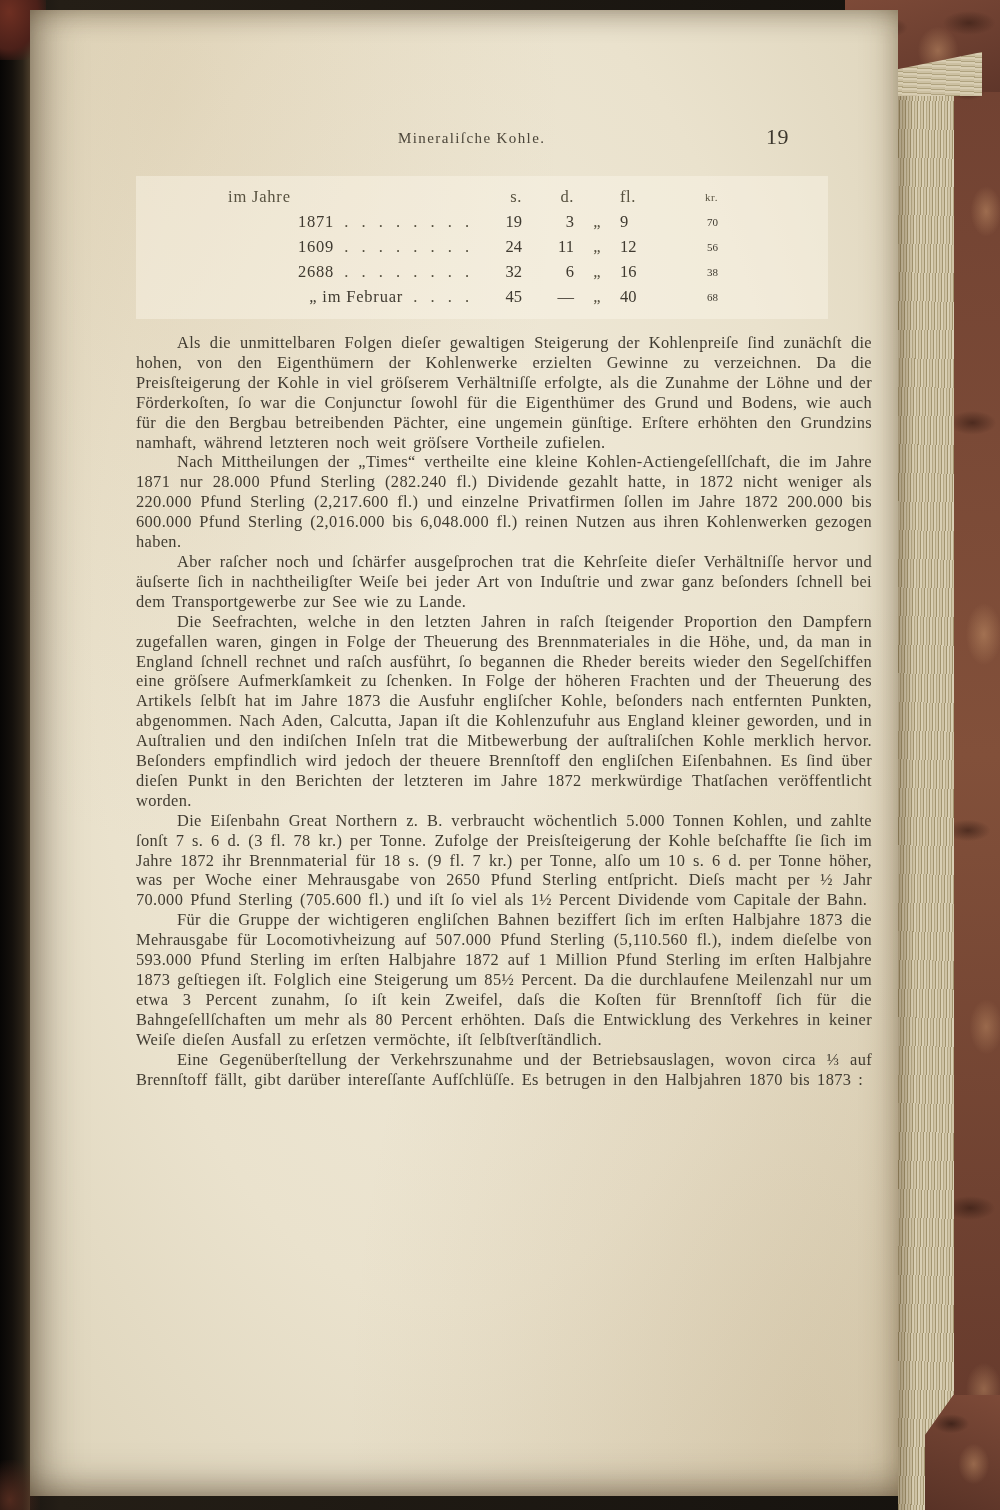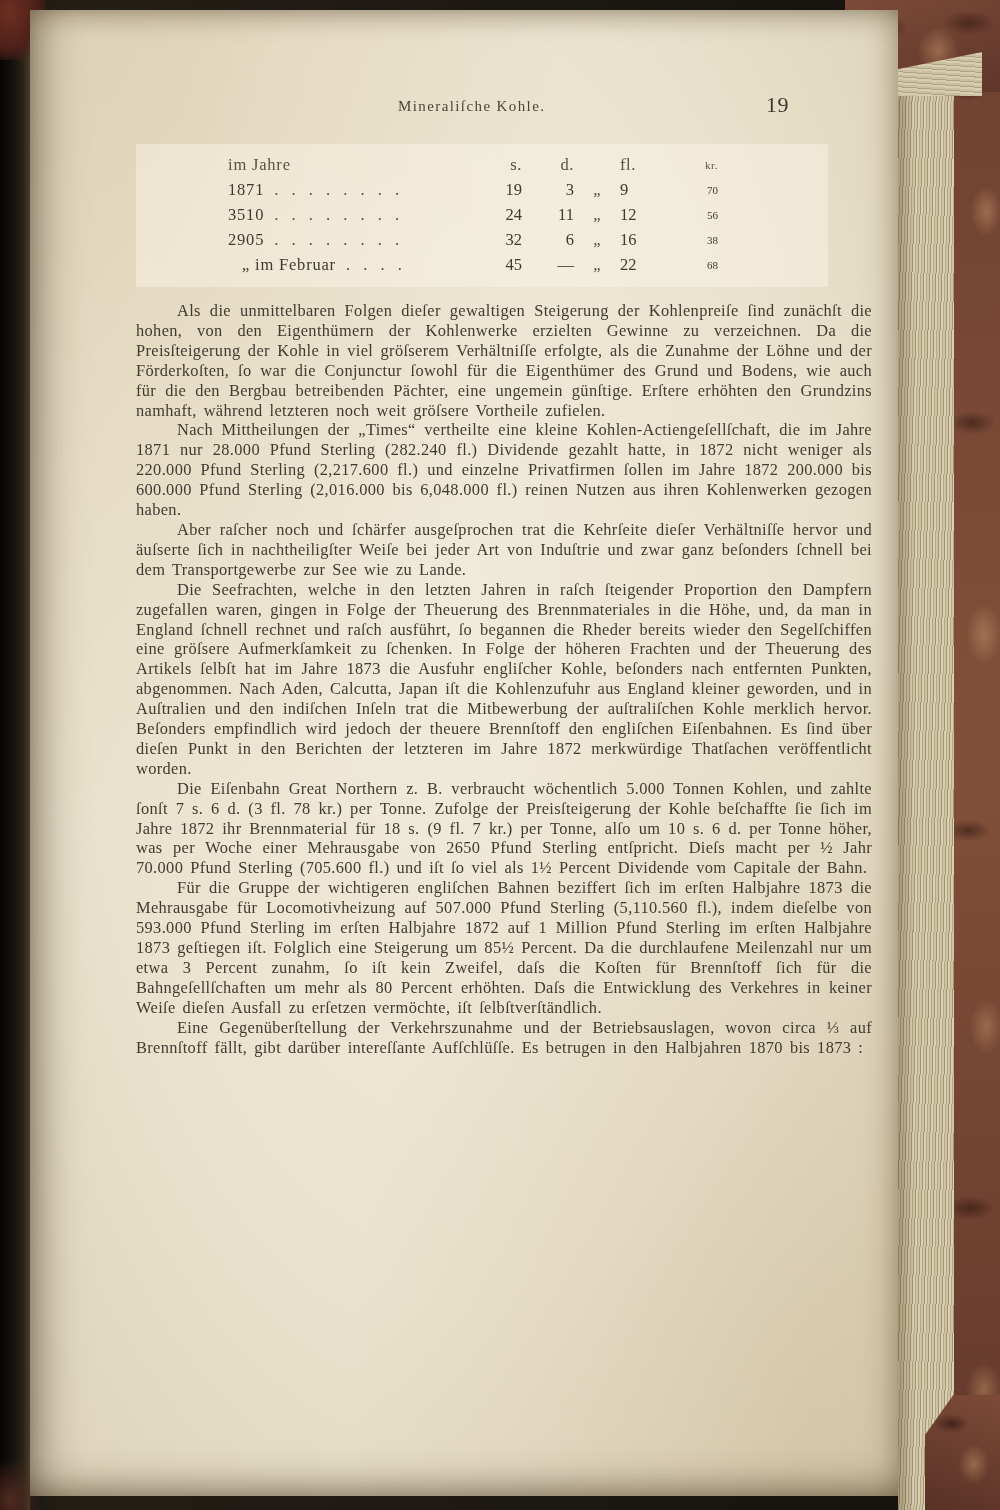--- a/index.html
+++ b/index.html
@@ -75,37 +75,37 @@
       radial-gradient(ellipse at 90% 96%, rgba(168,138,92,.2), transparent 42%),
       radial-gradient(ellipse at 48% 42%, #f1ebdb 0%, #eae2cd 55%, #dbd1b7 100%);
     box-shadow:
       inset 28px 0 46px -22px rgba(55,38,20,.55),
       inset -18px 0 34px -16px rgba(100,78,45,.38),
       inset 0 16px 30px -18px rgba(60,42,22,.42),
       inset 0 -26px 40px -22px rgba(60,42,22,.5);
     color:#3f3a30;
   }
   
-  .page-header{position:relative;height:26px;margin-top:86px;text-align:right;}
+  .page-header{position:relative;height:26px;margin-top:118px;text-align:right;}
   .running-title{
     position:absolute;left:368px;top:2px;font-size:15px;letter-spacing:1.4px;color:#4c463a;
   }
   .page-number{
     position:absolute;left:736px;top:-4px;font-size:22px;letter-spacing:.5px;color:#3c372d;
   }
   
   .table-panel{
     margin:22px 70px 0 106px;
     background:rgba(252,248,236,.42);
     padding:8px 16px 10px 0;
   }
   table.price-table{border-collapse:collapse;margin-left:92px;}
   .price-table td,.price-table th{padding:2.5px 0;font-weight:normal;white-space:nowrap;}
   .price-table th{font-size:13.5px;color:#57513f;letter-spacing:.6px;}
-  .price-table .c-year{width:242px;text-align:left;font-size:16.5px;letter-spacing:.8px;}
+  .price-table .c-year{width:242px;text-align:right;font-size:16.5px;letter-spacing:.8px;}
   .price-table .c-s{width:52px;text-align:right;font-size:16.5px;}
   .price-table .c-d{width:52px;text-align:right;font-size:16.5px;}
   .price-table .c-dt{width:46px;text-align:center;font-size:16.5px;color:#55503f;}
   .price-table .c-fl{width:50px;text-align:left;font-size:16.5px;}
   .price-table .c-kr{width:48px;text-align:right;font-size:11px;}
   .price-table thead .c-year{text-align:left;}
   .dots{word-spacing:7px;letter-spacing:1px;color:#55503f;margin-left:10px;}
   .feb-indent{padding-left:14px;display:inline-block;}
   
   .body-text{
@@ -152,41 +152,41 @@
         <tbody>
           <tr>
             <td class="c-year"><span>1871</span><span class="dots">. . . . . . . .</span></td>
             <td class="c-s">19</td>
             <td class="c-d">3</td>
             <td class="c-dt">„</td>
             <td class="c-fl">9</td>
             <td class="c-kr">70</td>
           </tr>
           <tr>
-            <td class="c-year"><span>3510</span><span class="dots">. . . . . . . .</span></td>
+            <td class="c-year"><span>1609</span><span class="dots">. . . . . . . .</span></td>
             <td class="c-s">24</td>
             <td class="c-d">11</td>
             <td class="c-dt">„</td>
             <td class="c-fl">12</td>
             <td class="c-kr">56</td>
           </tr>
           <tr>
-            <td class="c-year"><span>2905</span><span class="dots">. . . . . . . .</span></td>
+            <td class="c-year"><span>2688</span><span class="dots">. . . . . . . .</span></td>
             <td class="c-s">32</td>
             <td class="c-d">6</td>
             <td class="c-dt">„</td>
             <td class="c-fl">16</td>
             <td class="c-kr">38</td>
           </tr>
           <tr>
             <td class="c-year"><span class="feb-indent">„ im Februar</span><span class="dots">. . . .</span></td>
             <td class="c-s">45</td>
             <td class="c-d">—</td>
             <td class="c-dt">„</td>
-            <td class="c-fl">22</td>
+            <td class="c-fl">40</td>
             <td class="c-kr">68</td>
           </tr>
         </tbody>
       </table>
     </div>
 
     <div class="body-text">
       <p>Als die unmittelbaren Folgen dieſer gewaltigen Steigerung der Kohlenpreiſe ſind zunächſt die hohen, von den Eigenthümern der Kohlenwerke erzielten Gewinne zu verzeichnen. Da die Preisſteigerung der Kohle in viel gröſserem Verhältniſſe erfolgte, als die Zunahme der Löhne und der Förderkoſten, ſo war die Conjunctur ſowohl für die Eigenthümer des Grund und Bodens, wie auch für die den Bergbau betreibenden Pächter, eine ungemein günſtige. Erſtere erhöhten den Grundzins namhaft, während letzteren noch weit gröſsere Vortheile zufielen.</p>
       <p>Nach Mittheilungen der „Times“ vertheilte eine kleine Kohlen-Actiengeſellſchaft, die im Jahre 1871 nur 28.000 Pfund Sterling (282.240 fl.) Dividende gezahlt hatte, in 1872 nicht weniger als 220.000 Pfund Sterling (2,217.600 fl.) und einzelne Privatfirmen ſollen im Jahre 1872 200.000 bis 600.000 Pfund Sterling (2,016.000 bis 6,048.000 fl.) reinen Nutzen aus ihren Kohlenwerken gezogen haben.</p>
       <p>Aber raſcher noch und ſchärfer ausgeſprochen trat die Kehrſeite dieſer Verhältniſſe hervor und äuſserte ſich in nachtheiligſter Weiſe bei jeder Art von Induſtrie und zwar ganz beſonders ſchnell bei dem Transportgewerbe zur See wie zu Lande.</p>

